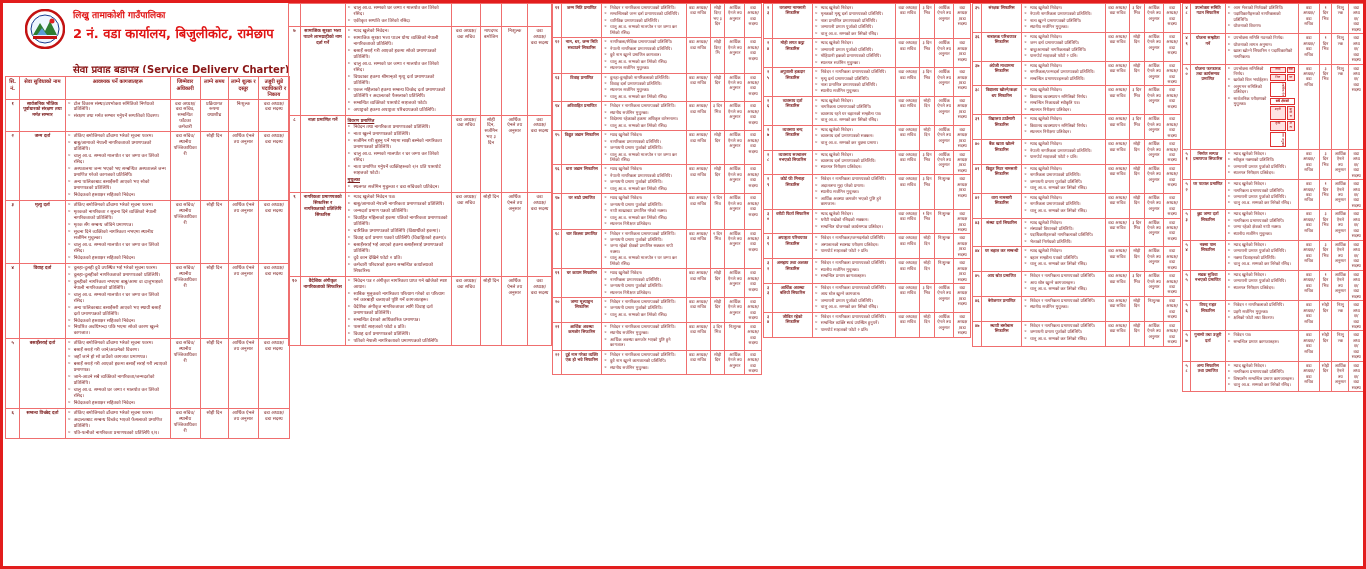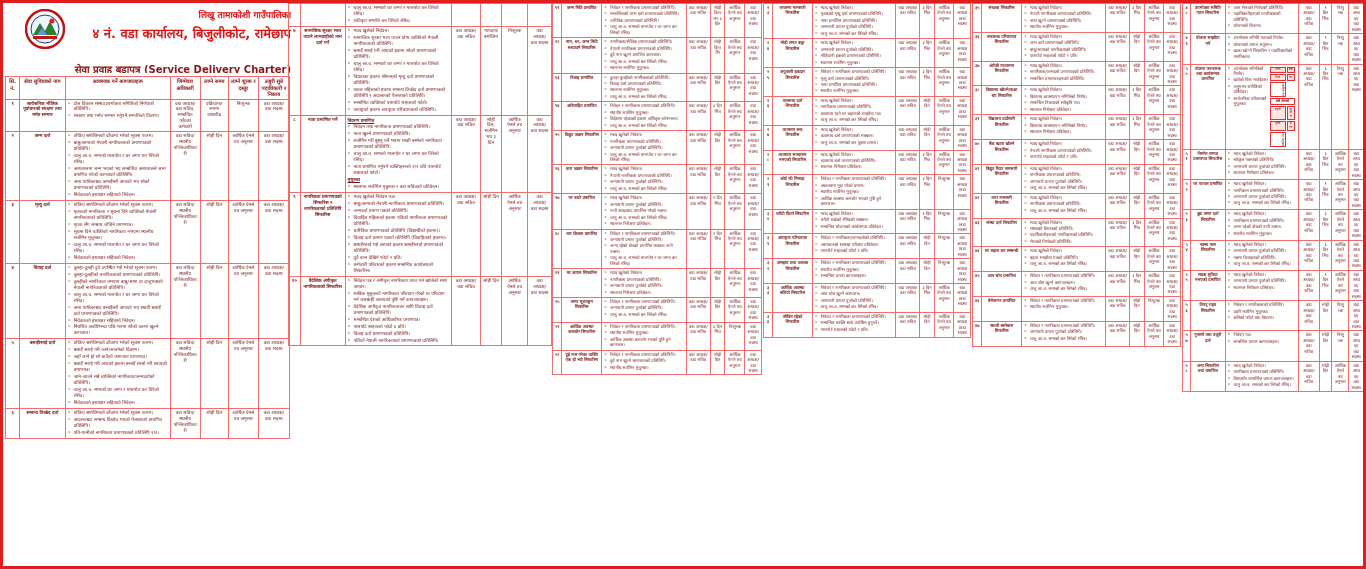--- a/index.html
+++ b/index.html
@@ -22,21 +22,21 @@
   .big td{font-size:4.6px;line-height:1.3;}
   .small td{font-size:4.2px;line-height:1.3;}
   td.no{text-align:center;font-weight:bold;}
   td.name{font-weight:bold;text-align:center;}
   td.mid{text-align:center;}
   .doc{position:relative;padding-left:6px;margin-bottom:1px;}
   .doc::before{content:"➢";position:absolute;left:0;top:0;font-size:3.6px;color:#7a1c1c;}
   .subhead{font-weight:bold;text-decoration:underline;margin:1px 0;}
   
   .hdr{display:flex;align-items:flex-start;gap:8px;}
-  .hdr-titles{flex:1;text-align:right;}
+  .hdr-titles{flex:1;text-align:left;}
   .hdr-line1{color:#e01414;font-weight:bold;font-size:9px;margin-top:3px;}
   .hdr-line2{color:#e01414;font-weight:bold;font-size:13px;margin-top:3px;}
   .hdr-line3{color:#8a1616;font-weight:bold;font-size:10px;margin-top:20px;}
   .logo{width:40px;height:40px;flex:0 0 40px;margin-top:4px;}
   
   .mini{float:right;display:grid;grid-template-columns:16px 8px;gap:1px;
     margin:1px;background:#fff;}
   .mini .cell{border:0.6px solid #e03131;background:#ffe2e2;color:#a01010;
     font-size:3.2px;text-align:center;line-height:1.1;padding:0.5px;}
   .mini .rot{border:0.6px solid #e03131;background:#fff;color:#a01010;
@@ -53,21 +53,21 @@
     <svg class="logo" viewBox="0 0 40 40">
       <circle cx="20" cy="20" r="19" fill="#ffffff" stroke="#c31212" stroke-width="2.5"></circle>
       <circle cx="20" cy="20" r="14" fill="#eef6ff" stroke="#1a3c8f" stroke-width="1"></circle>
       <path d="M8 26 L15 14 L20 22 L25 12 L32 26 Z" fill="#2e7d32"></path>
       <path d="M12 26 L17 19 L22 26 Z" fill="#5b9bd5"></path>
       <circle cx="27" cy="12" r="2.5" fill="#e02020"></circle>
       <rect x="8" y="27" width="24" height="3" fill="#c31212"></rect>
     </svg>
     <div class="hdr-titles">
       <div class="hdr-line1">लिखु तामाकोशी गाउँपालिका</div>
-      <div class="hdr-line2">४ नं. वडा कार्यालय, बिजुलीकोट, रामेछाप</div>
+      <div class="hdr-line2">2 नं. वडा कार्यालय, बिजुलीकोट, रामेछाप</div>
       <div class="hdr-line3">सेवा प्रवाह बडापत्र (Service Delivery Charter)</div>
     </div>
   </div>
 
   <div class="panel panel0 big">
       <table class="svc">
         <colgroup>
           <col style="width: 5%;">
           <col style="width: 16%;">
           <col style="width: 37%;">

